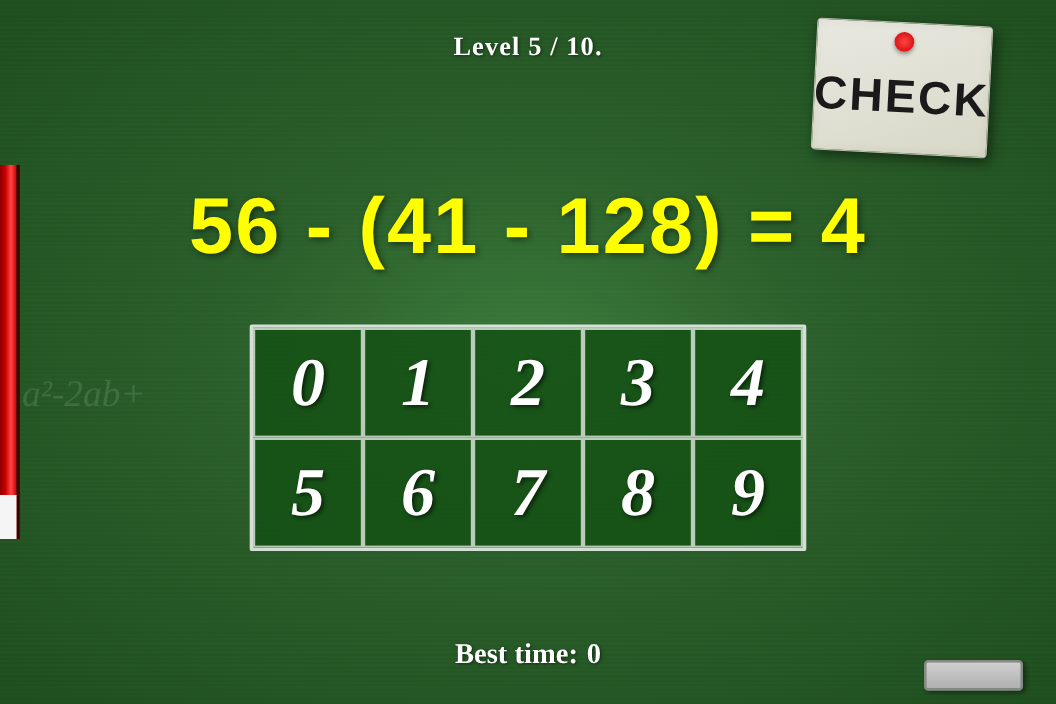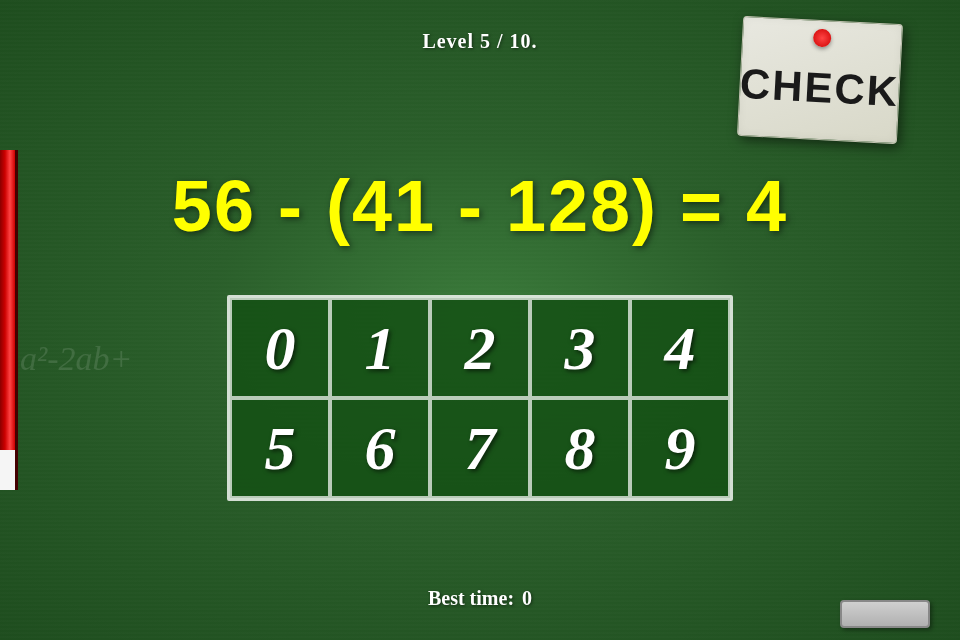--- a/index.html
+++ b/index.html
@@ -99,21 +99,21 @@
       font-size: 34px;
     }
 
     
     .level-text {
       position: absolute;
       top: 30px;
       left: 50%;
       transform: translateX(-50%);
       color: #ffffff;
-      font-size: 20px;
+      font-size: 24px;
       font-weight: bold;
       text-shadow: 1px 1px 3px rgba(0,0,0,0.5);
       font-family: 'Georgia', serif;
       letter-spacing: 1px;
     }
 
     
     .check-button {
       position: absolute;
       top: 20px;
@@ -211,21 +211,21 @@
 
     
     .stats-bar {
       position: absolute;
       bottom: 30px;
       left: 50%;
       transform: translateX(-50%);
       display: flex;
       gap: 110px;
       color: #ffffff;
-      font-size: 20px;
+      font-size: 26px;
       font-weight: bold;
       font-family: 'Georgia', serif;
       text-shadow: 1px 1px 3px rgba(0,0,0,0.5);
       white-space: nowrap;
       flex-direction: column;
     }
 
     .stat-item {
       display: flex;
       gap: 8px;

